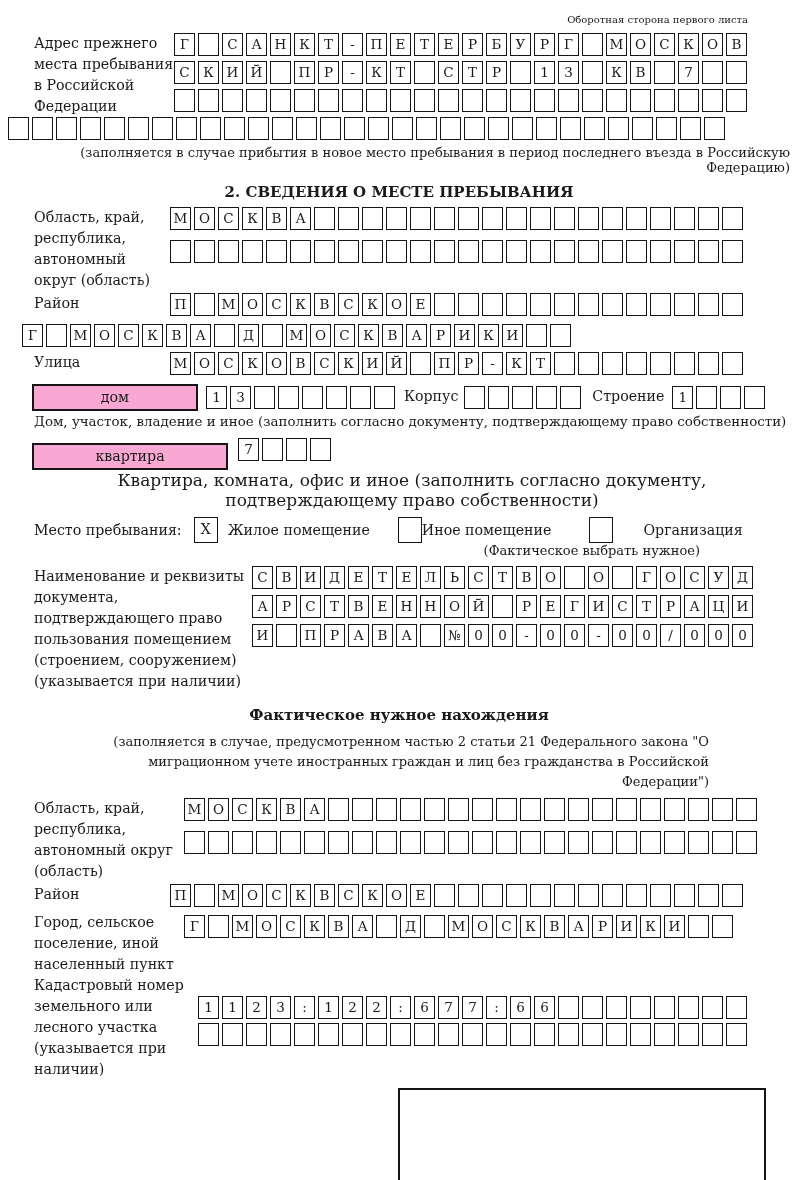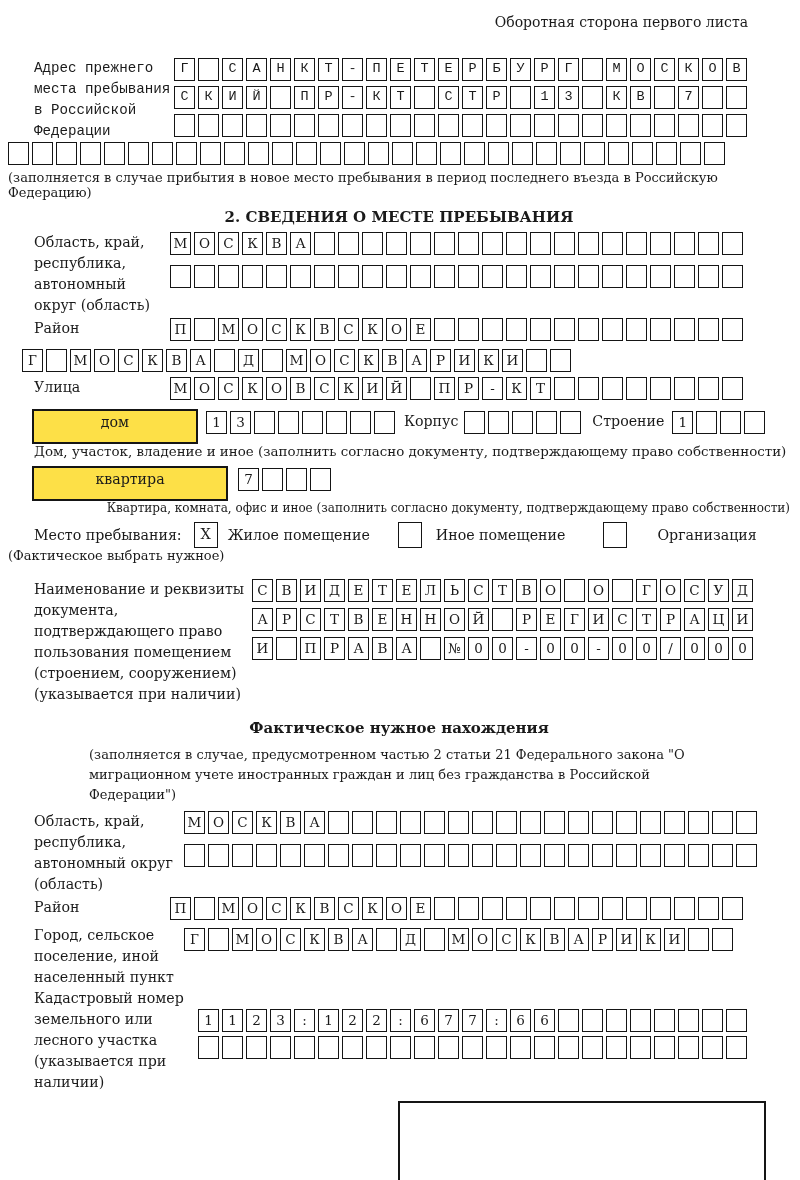--- a/index.html
+++ b/index.html
@@ -2,55 +2,55 @@
 <html><head>
 <meta charset="utf-8">
 <style>
   html,body{margin:0;padding:0;background:#ffffff;}
   body{
     width:800px;height:1180px;overflow:hidden;
     font-family:"DejaVu Serif","Liberation Serif",serif;
     color:#1a1a1a;position:relative;
   }
   .page{padding:14px 10px 0 8px;}
-  .hdr{ text-align:right;padding-right:42px;font-size:14px;}
-  .caption{font-size:13px;text-align:left;}
+  .hdr{ text-align:right;padding-right:42px;font-size:10px;}
+  .caption{font-size:13px;text-align:right;}
   .title{font-weight:bold;font-size:15px;text-align:center;}
   .form-row{display:flex;align-items:flex-start;}
   .lbl{font-size:14.2px;line-height:21px;flex:none;}
   .gridcol{display:flex;flex-direction:column;}
   .grid{display:flex;flex-wrap:nowrap;height:23px;margin-bottom:5px;}
   .cell{
     flex:none;box-sizing:border-box;width:21px;height:23px;margin-right:3px;
     border:1.5px solid #151515;font-size:13.5px;line-height:20px;
     text-align:center;background:#fff;
   }
   .bigbox{
-    flex:none;box-sizing:border-box;border:2px solid #151515;height:35px;
-    text-align:center;font-size:14.2px;line-height:23px;background:#fde047;
+    flex:none;box-sizing:border-box;border:2px solid #151515;height:27px;
+    text-align:center;font-size:14.2px;line-height:23px;background:#f9a8d4;
   }
   .inlbl{font-size:14.2px;line-height:25px;flex:none;}
   .chk{
     flex:none;box-sizing:border-box;width:24px;height:26px;border:1.5px solid #151515;
     text-align:center;font-size:14.5px;line-height:23px;background:#fff;
   }
   .stamp-wrap{position:relative;height:272px;margin-top:8px;}
   .stamp-box{
     position:absolute;left:390px;top:0;width:364px;height:178px;
     border:2px solid #151515;background:#fff;
   }
 </style>
 </head>
 <body>
 
 <div class="page">
 
   <div class="hdr">Оборотная сторона первого листа</div>
 
-  <div class="form-row" style="margin-top:28px;font-family:Liberation Mono, monospace;">
+  <div class="form-row" style="margin-top:8px;">
     <div class="lbl" style="width:140px;padding-left:26px;box-sizing:border-box;width:166px;">Адрес прежнего места пребывания в Российской Федерации</div>
     <div class="gridcol">
       <div class="grid">
           <span class="cell">Г</span>
           <span class="cell"></span>
           <span class="cell">С</span>
           <span class="cell">А</span>
           <span class="cell">Н</span>
           <span class="cell">К</span>
           <span class="cell">Т</span>
@@ -332,42 +332,42 @@
     <div class="grid" style="margin-left:8px;margin-top:2px;">
         <span class="cell">1</span>
         <span class="cell"></span>
         <span class="cell"></span>
         <span class="cell"></span>
       </div>
   </div>
   <div class="caption" style="text-align:left;padding-left:26px;font-size:13.4px;">Дом, участок, владение и иное (заполнить согласно документу, подтверждающему право собственности)</div>
 
   <div class="form-row" style="margin-left:24px;margin-top:7px;">
-    <div class="bigbox" style="width:196px;">квартира</div>
+    <div class="bigbox" style="width:196px;margin-top:7px;">квартира</div>
     <div class="grid" style="margin-left:10px;margin-top:2px;">
         <span class="cell">7</span>
         <span class="cell"></span>
         <span class="cell"></span>
         <span class="cell"></span>
       </div>
   </div>
-  <div class="caption" style="text-align:right;padding-left:26px;font-size:12px;">Квартира, комната, офис и иное (заполнить согласно документу, подтверждающему право собственности)</div>
+  <div class="caption" style="text-align:center;padding-left:26px;font-size:17px;">Квартира, комната, офис и иное (заполнить согласно документу, подтверждающему право собственности)</div>
 
   <div class="form-row" style="margin-left:26px;margin-top:7px;align-items:center;">
     <div class="inlbl">Место пребывания:</div>
     <div class="chk" style="margin-left:12px;">X</div>
     <div class="inlbl" style="margin-left:10px;">Жилое помещение</div>
     <div class="chk" style="margin-left:28px;"></div>
-    <div class="inlbl" style="margin-left:14px;">Иное помещение</div>
+    <div class="inlbl" style="">Иное помещение</div>
     <div class="chk" style="margin-left:38px;"></div>
     <div class="inlbl" style="margin-left:30px;">Организация</div>
   </div>
   <div class="caption" style="padding-right:90px;">(Фактическое выбрать нужное)</div>
 
-  <div class="form-row" style="margin-top:16px;">
+  <div class="form-row" style="margin-top:8px;">
     <div class="lbl" style="width:244px;padding-left:26px;box-sizing:border-box;">Наименование и реквизиты документа, подтверждающего право пользования помещением (строением, сооружением) (указывается при наличии)</div>
     <div class="gridcol">
       <div class="grid" style="margin-bottom:6px;">
           <span class="cell">С</span>
           <span class="cell">В</span>
           <span class="cell">И</span>
           <span class="cell">Д</span>
           <span class="cell">Е</span>
           <span class="cell">Т</span>
           <span class="cell">Е</span>

